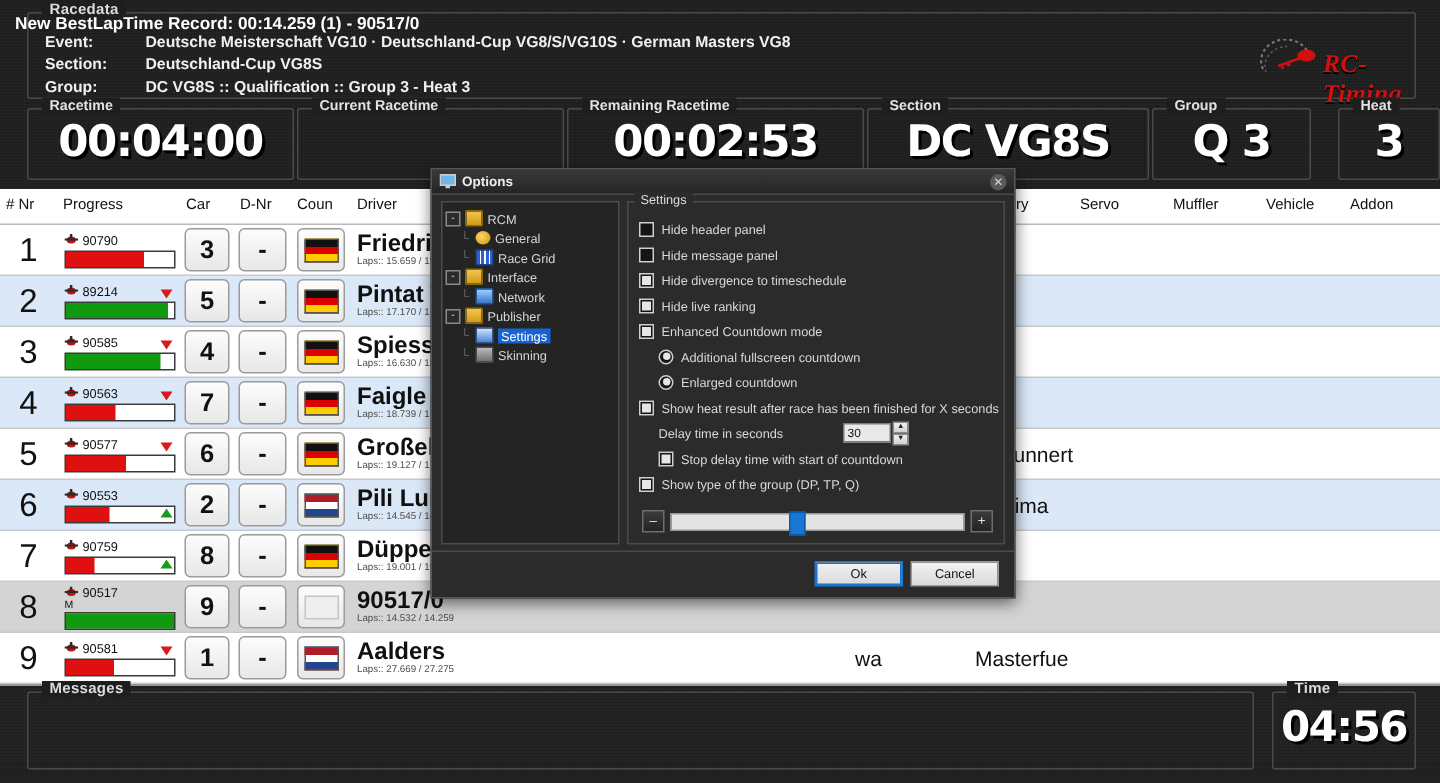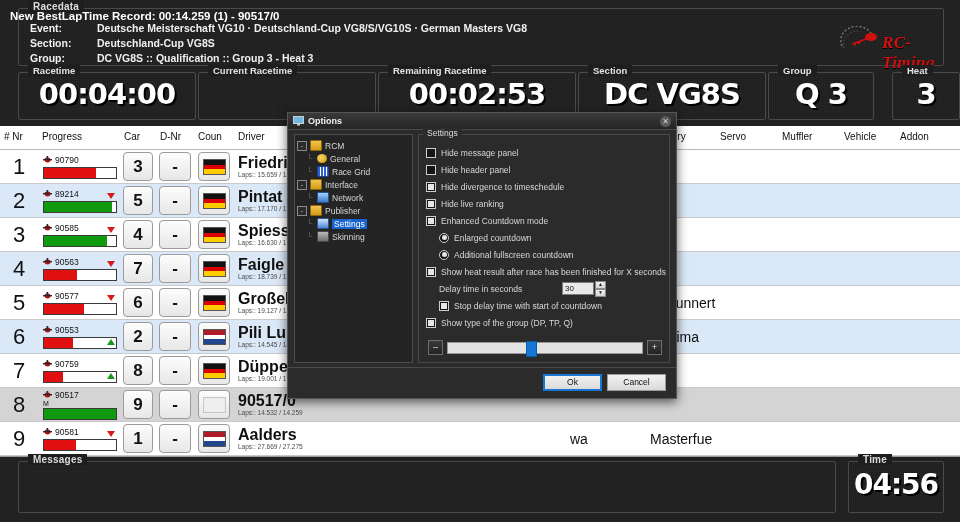--- a/index.html
+++ b/index.html
@@ -697,45 +697,45 @@
             <span class="ico skin"></span>
             <span class="lbl">Skinning</span>
           </div>
         </div>
       <div id="opt-pane">
         <div class="frame"></div>
         <span class="cap">Settings</span>
         <div class="optlist" id="optlist">
             <div class="orow">
               <i class="cb"></i>
-              <span>Hide message panel</span>
+              <span>Hide header panel</span>
             </div>
             <div class="orow">
               <i class="cb"></i>
-              <span>Hide header panel</span>
+              <span>Hide message panel</span>
             </div>
             <div class="orow">
               <i class="cb on"></i>
               <span>Hide divergence to timeschedule</span>
             </div>
             <div class="orow">
               <i class="cb on"></i>
               <span>Hide live ranking</span>
             </div>
             <div class="orow">
               <i class="cb on"></i>
               <span>Enhanced Countdown mode</span>
             </div>
             <div class="orow indent1">
+              <i class="rb fill"></i>
+              <span>Additional fullscreen countdown</span>
+            </div>
+            <div class="orow indent1">
               <i class="rb on"></i>
               <span>Enlarged countdown</span>
-            </div>
-            <div class="orow indent1">
-              <i class="rb fill"></i>
-              <span>Additional fullscreen countdown</span>
             </div>
             <div class="orow">
               <i class="cb on"></i>
               <span>Show heat result after race has been finished for X seconds</span>
             </div>
             <div class="orow indent1">
               <span>Delay time in seconds</span>
               <span class="spin">
                 <input value="30" style="">
                 <span class="spinbtns">

